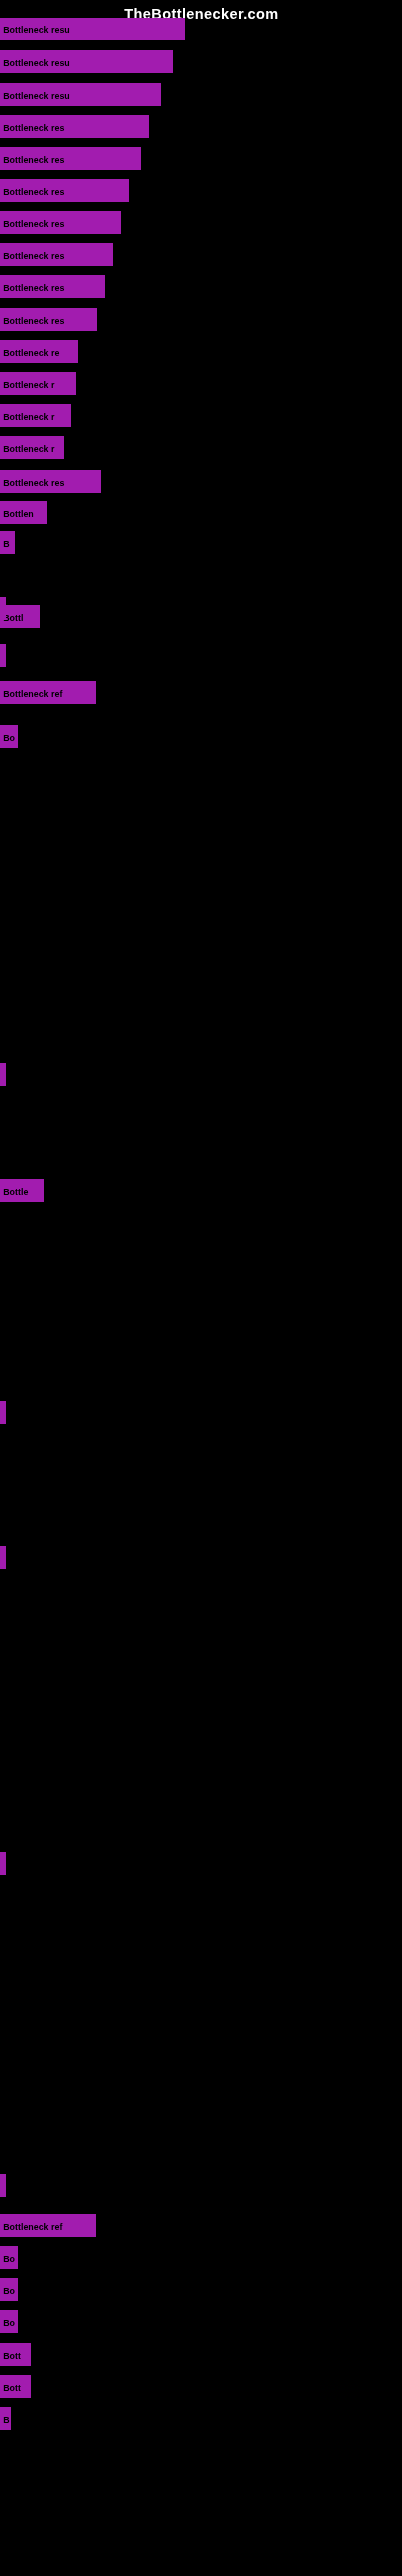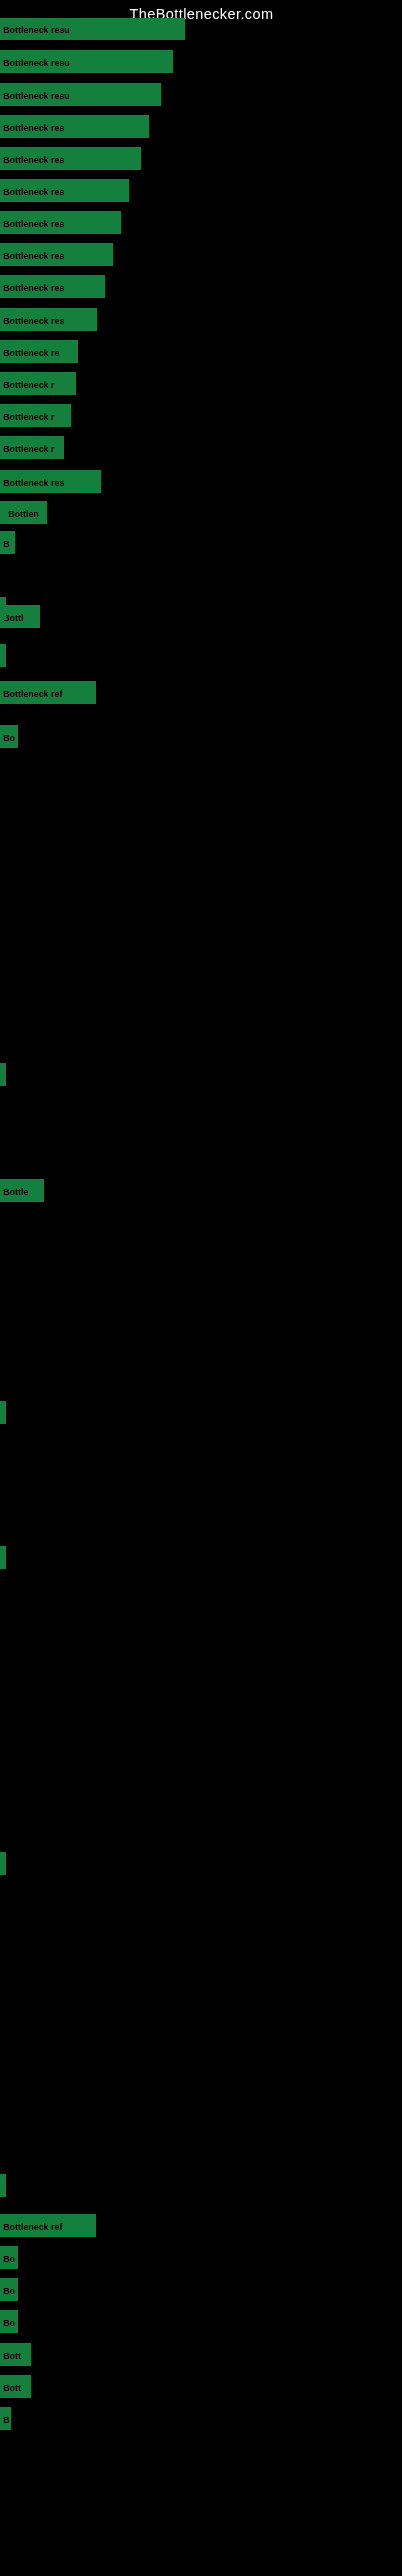--- a/index.html
+++ b/index.html
@@ -9,29 +9,30 @@
       min-height: 2576px;
       font-family: Arial, sans-serif;
       position: relative;
     }
     .site-title {
       text-align: center;
       color: #fff;
       font-size: 14.5px;
       padding: 6.4px 0 3.2px 0;
       letter-spacing: 0.4px;
+      font-weight: bold;
     }
     .bar-row {
       position: absolute;
       left: 0;
       display: flex;
       align-items: center;
     }
     .bar-label {
-      background-color: #15803d;
+      background-color: #a21caf;
       color: #000;
       font-size: 8.9px;
       font-weight: bold;
       padding: 1.6px 3.2px;
       white-space: nowrap;
       overflow: hidden;
       display: inline-block;
     }
   </style>
 </head>
@@ -78,21 +79,21 @@
 <div class="bar-row" style="top: 404px; left: 0px;">
     <span class="bar-label" style="width: 71px; height: 22.5px; line-height: 22.5px;">Bottleneck r</span>
   </div>
 <div class="bar-row" style="top: 436px; left: 0px;">
     <span class="bar-label" style="width: 64px; height: 22.5px; line-height: 22.5px;">Bottleneck r</span>
   </div>
 <div class="bar-row" style="top: 470px; left: 0px;">
     <span class="bar-label" style="width: 101px; height: 22.5px; line-height: 22.5px;">Bottleneck res</span>
   </div>
 <div class="bar-row" style="top: 501px; left: 0px;">
-    <span class="bar-label" style="width: 47px; height: 22.5px; line-height: 22.5px; text-align: center;">Bottlen</span>
+    <span class="bar-label" style="width: 47px; height: 22.5px; line-height: 22.5px;">Bottlen</span>
   </div>
 <div class="bar-row" style="top: 531px; left: 0px;">
     <span class="bar-label" style="width: 14.5px; height: 22.5px; line-height: 22.5px;">B</span>
   </div>
 <div class="bar-row" style="top: 564px; left: 0px;">
     <span class="bar-label" style="width: 40px; height: 22.5px; line-height: 22.5px; margin-top: 41px;">Bottl</span>
   </div>
 <div class="bar-row" style="top: 597px; left: 0px;">
     <span class="bar-label" style="width: 6.4px; height: 22.5px; line-height: 22.5px;"></span>
   </div>

